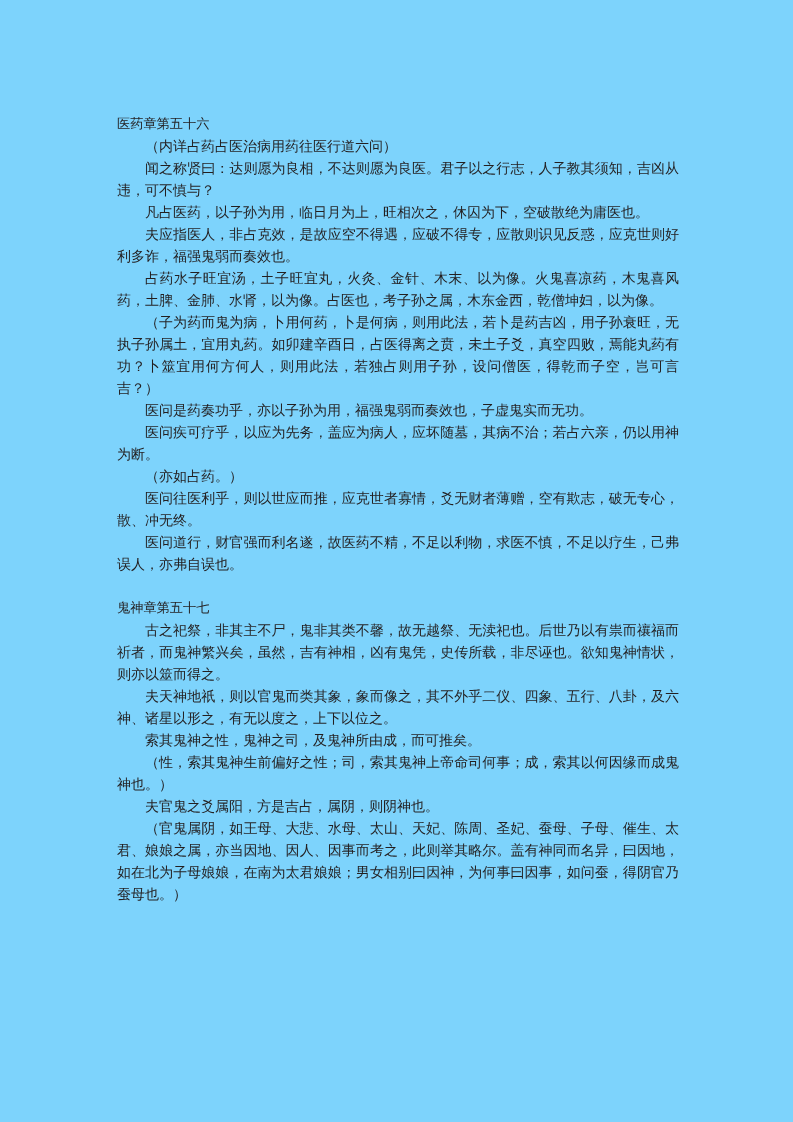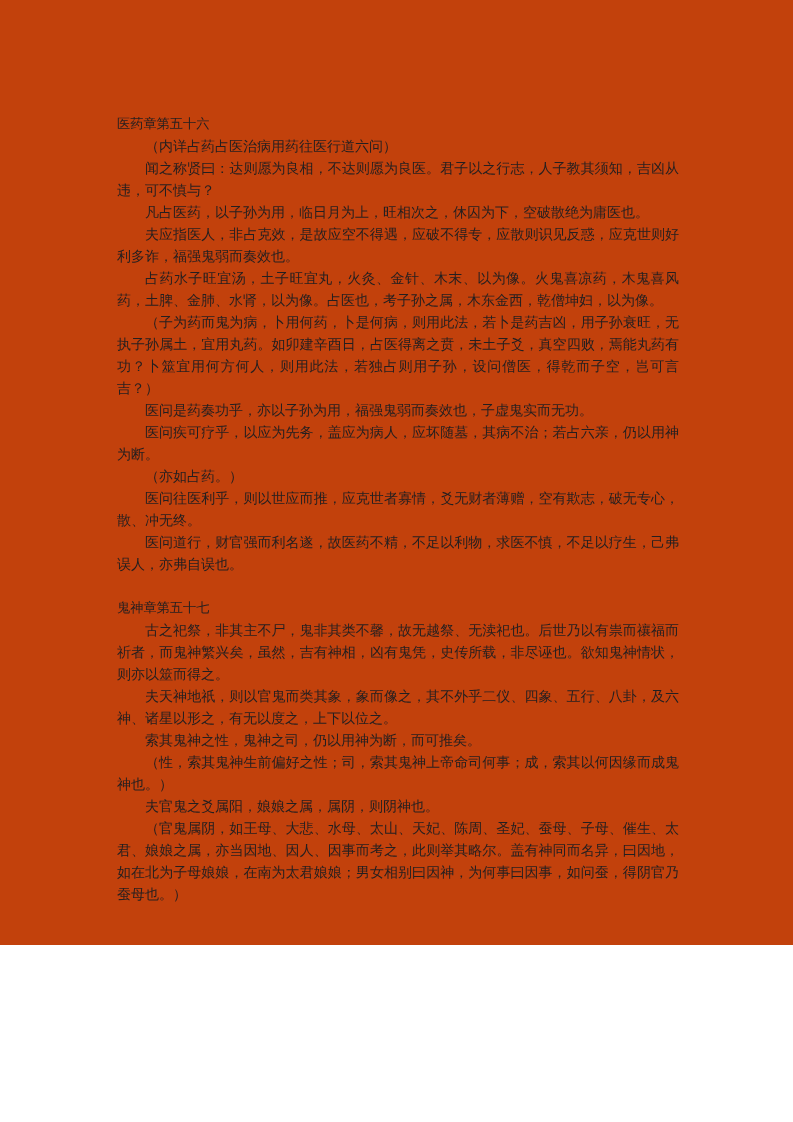--- a/index.html
+++ b/index.html
@@ -10,22 +10,22 @@
   body {
     width: 793px;
     height: 1122px;
     overflow: hidden;
     font-family: "DejaVu Serif", "Liberation Serif", serif;
     color: #231f20;
   }
   .page {
     position: relative;
     width: 793px;
-    height: 945px;
-    background: #c2410c;
+    height: 1122px;
+    background: #7dd3fc;
     box-sizing: border-box;
     padding-left: 12px;
   }
   .doc-body {
     position: absolute;
     left: 117px;
     top: 113px;
     width: 562px;
   }
   .section {
@@ -73,20 +73,20 @@
       <p class="para">医问疾可疗乎，以应为先务，盖应为病人，应坏随墓，其病不治；若占六亲，仍以用神为断。</p>
       <p class="para note">（亦如占药。）</p>
       <p class="para">医问往医利乎，则以世应而推，应克世者寡情，爻无财者薄赠，空有欺志，破无专心，散、冲无终。</p>
       <p class="para">医问道行，财官强而利名遂，故医药不精，不足以利物，求医不慎，不足以疗生，己弗误人，亦弗自误也。</p>
     </div>
 
     <div class="section">
       <p class="heading">鬼神章第五十七</p>
       <p class="para">古之祀祭，非其主不尸，鬼非其类不馨，故无越祭、无渎祀也。后世乃以有祟而禳福而祈者，而鬼神繁兴矣，虽然，吉有神相，凶有鬼凭，史传所载，非尽诬也。欲知鬼神情状，则亦以筮而得之。</p>
       <p class="para">夫天神地祇，则以官鬼而类其象，象而像之，其不外乎二仪、四象、五行、八卦，及六神、诸星以形之，有无以度之，上下以位之。</p>
-      <p class="para">索其鬼神之性，鬼神之司，仍以用神为断，而可推矣。</p>
+      <p class="para">索其鬼神之性，鬼神之司，及鬼神所由成，而可推矣。</p>
       <p class="para note">（性，索其鬼神生前偏好之性；司，索其鬼神上帝命司何事；成，索其以何因缘而成鬼神也。）</p>
-      <p class="para">夫官鬼之爻属阳，娘娘之属，属阴，则阴神也。</p>
+      <p class="para">夫官鬼之爻属阳，方是吉占，属阴，则阴神也。</p>
       <p class="para note">（官鬼属阴，如王母、大悲、水母、太山、天妃、陈周、圣妃、蚕母、子母、催生、太君、娘娘之属，亦当因地、因人、因事而考之，此则举其略尔。盖有神同而名异，曰因地，如在北为子母娘娘，在南为太君娘娘；男女相别曰因神，为何事曰因事，如问蚕，得阴官乃蚕母也。）</p>
     </div>
 
   </div>
 </div>
 
 </body></html>

